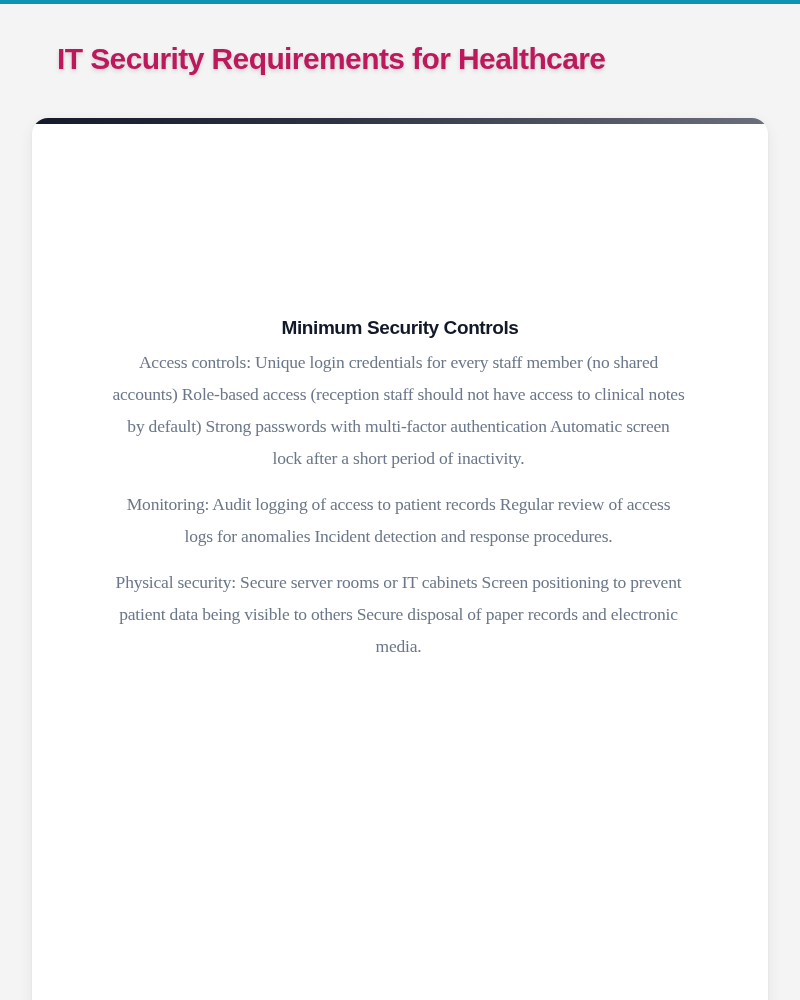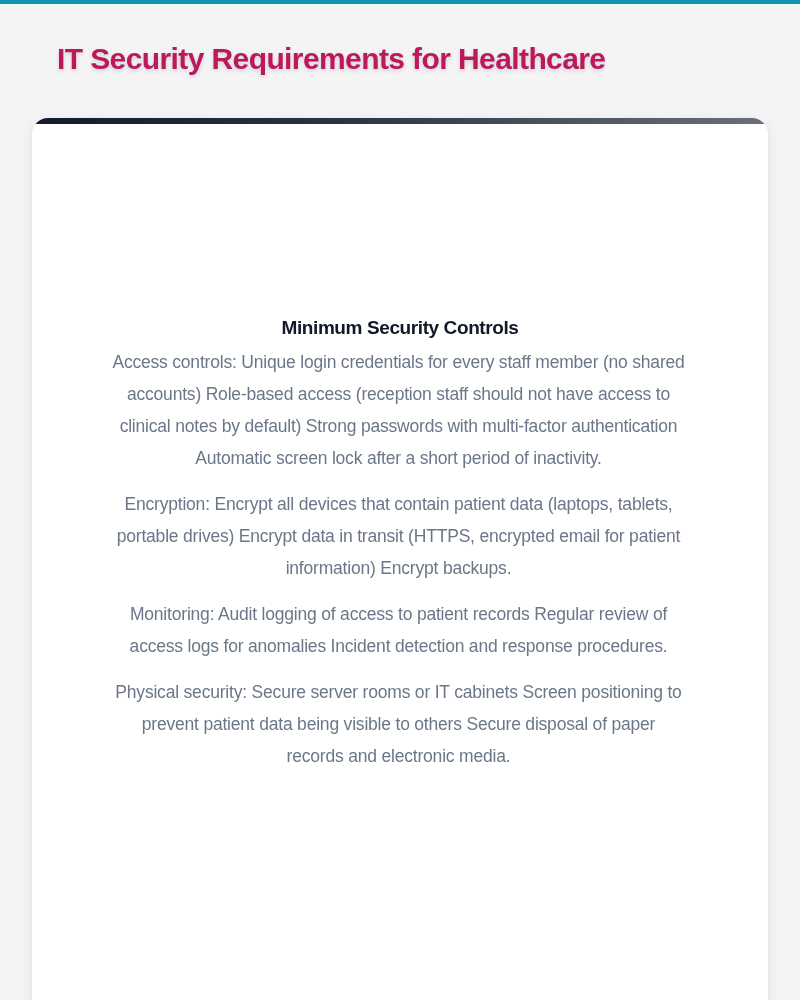--- a/index.html
+++ b/index.html
@@ -58,29 +58,29 @@
     color: #111827;
     letter-spacing: -0.4px;
     line-height: 28px;
   }
   .para {
     margin: 0 3px 14px 0;
     font-size: 17.5px;
     color: #6b7789;
     line-height: 32px;
     letter-spacing: -0.2px;
+    font-family: Liberation Serif, serif;
   }
 </style>
 </head>
 <body>
 
 <h1 class="page-title">IT Security Requirements for Healthcare</h1>
 
 <div class="card">
   <div class="card-accent"></div>
   <div class="card-body">
     <h2 class="section-heading">Minimum Security Controls</h2>
     <p class="para">Access controls: Unique login credentials for every staff member (no shared accounts) Role-based access (reception staff should not have access to clinical notes by default) Strong passwords with multi-factor authentication Automatic screen lock after a short period of inactivity.</p>
-    <p class="para">Encryption: Encrypt all devices that contain patient data (laptops, tablets, portable drives) Encrypt data in transit (HTTPS, encrypted email for patient information) Encrypt backups.</p>
     <p class="para">Monitoring: Audit logging of access to patient records Regular review of access logs for anomalies Incident detection and response procedures.</p>
     <p class="para">Physical security: Secure server rooms or IT cabinets Screen positioning to prevent patient data being visible to others Secure disposal of paper records and electronic media.</p>
   </div>
 </div>
 
 </body></html>

